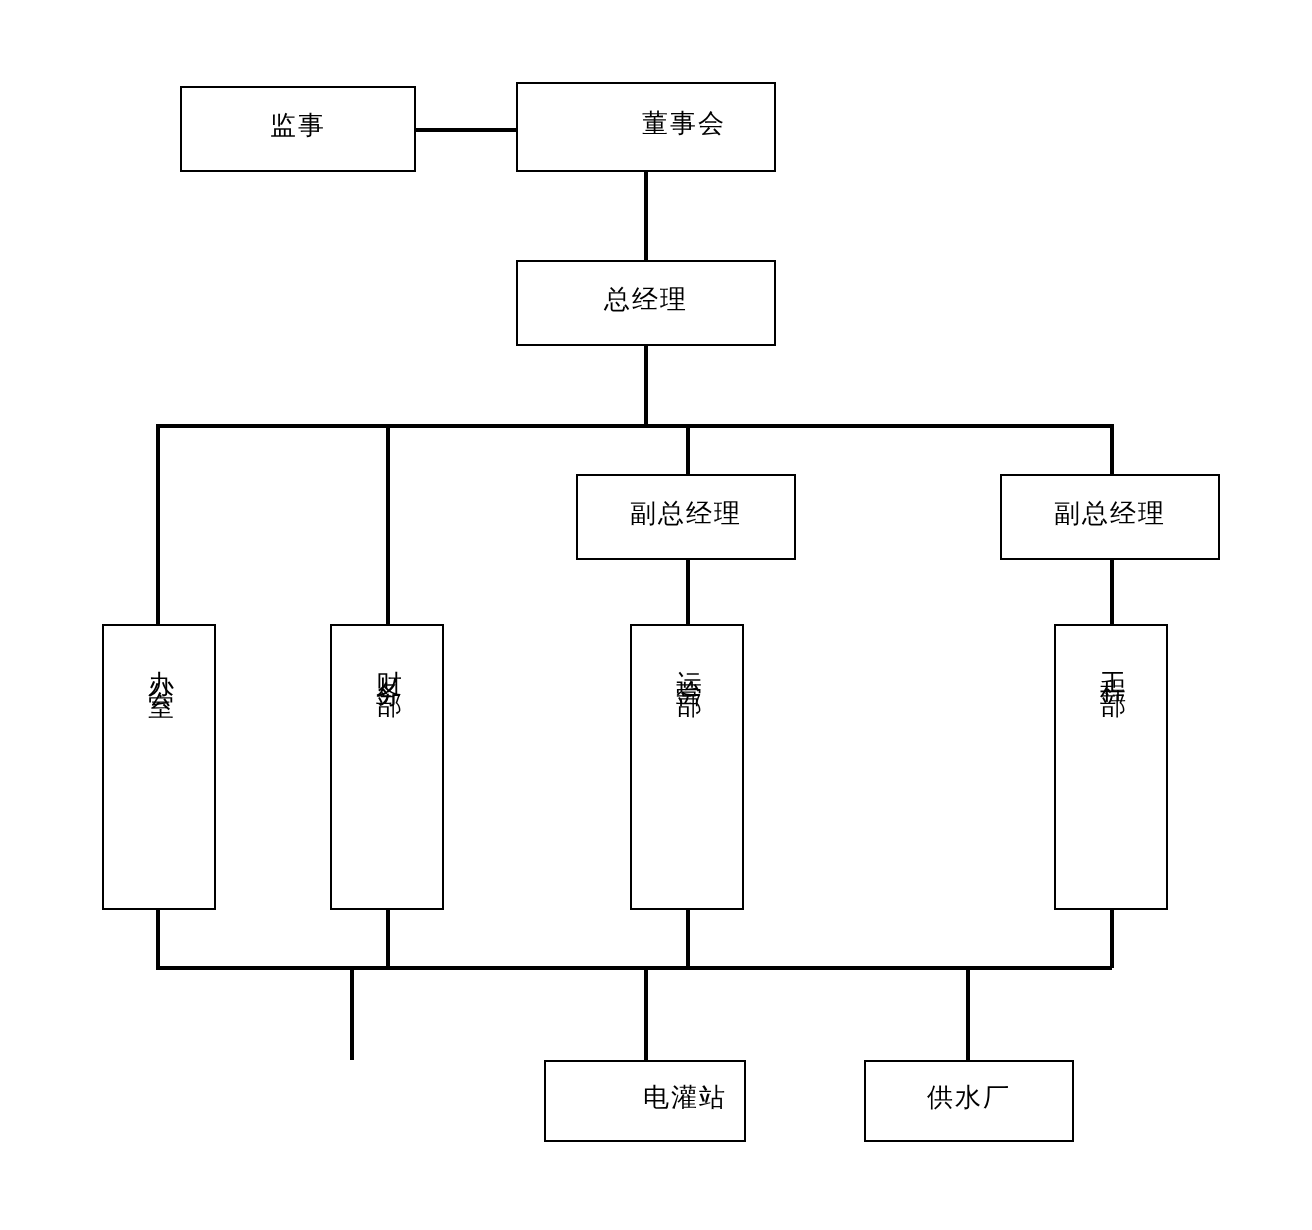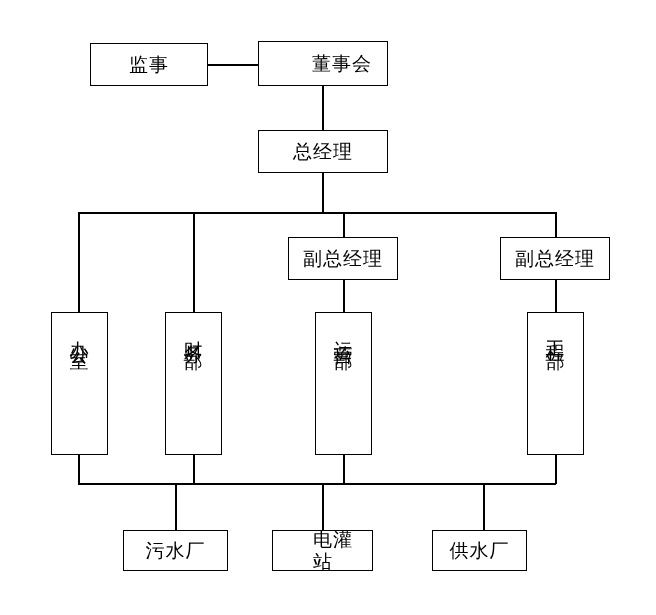--- a/index.html
+++ b/index.html
@@ -19,21 +19,21 @@
   }
   .node {
     position: absolute;
     box-sizing: border-box;
     border: 1.5px solid #000000;
     background: #ffffff;
     display: flex;
     align-items: center;
     justify-content: center;
     color: #000000;
-    font-size: 19px;
+    font-size: 13px;
     line-height: 1.15;
     letter-spacing: 1px;
     z-index: 2;
   }
   
   .node.vertical {
     align-items: flex-start;
     justify-content: center;
     padding-top: 12px;
   }
@@ -112,25 +112,22 @@
   <div class="edge v" style="left:193px; top:455px; height:29px;"></div>
   <div class="edge v" style="left:343px; top:455px; height:29px;"></div>
   <div class="edge v" style="left:555px; top:455px; height:29px;"></div>
 
   <div class="edge h" style="left:78px; top:483px; width:478px;"></div>
 
   <div class="edge v" style="left:175px; top:483px; height:47px;"></div>
   <div class="edge v" style="left:322px; top:483px; height:47px;"></div>
   <div class="edge v" style="left:483px; top:483px; height:47px;"></div>
 
-  <div class="node" style="left:123px; top:530px; width:105px; height:41px;">
-    <span class="label">污水厂</span>
-  </div>
 
   <div class="node" style="left:272px; top:530px; width:101px; height:41px;padding-left:40px;">
     <span class="label">电灌站</span>
   </div>
 
-  <div class="node" style="left:432px; top:530px; width:95px; height:41px;">
+  <div class="node" style="left:432px; top:530px; width:105px; height:41px;">
     <span class="label">供水厂</span>
   </div>
 
 </div>
 
 </body></html>

